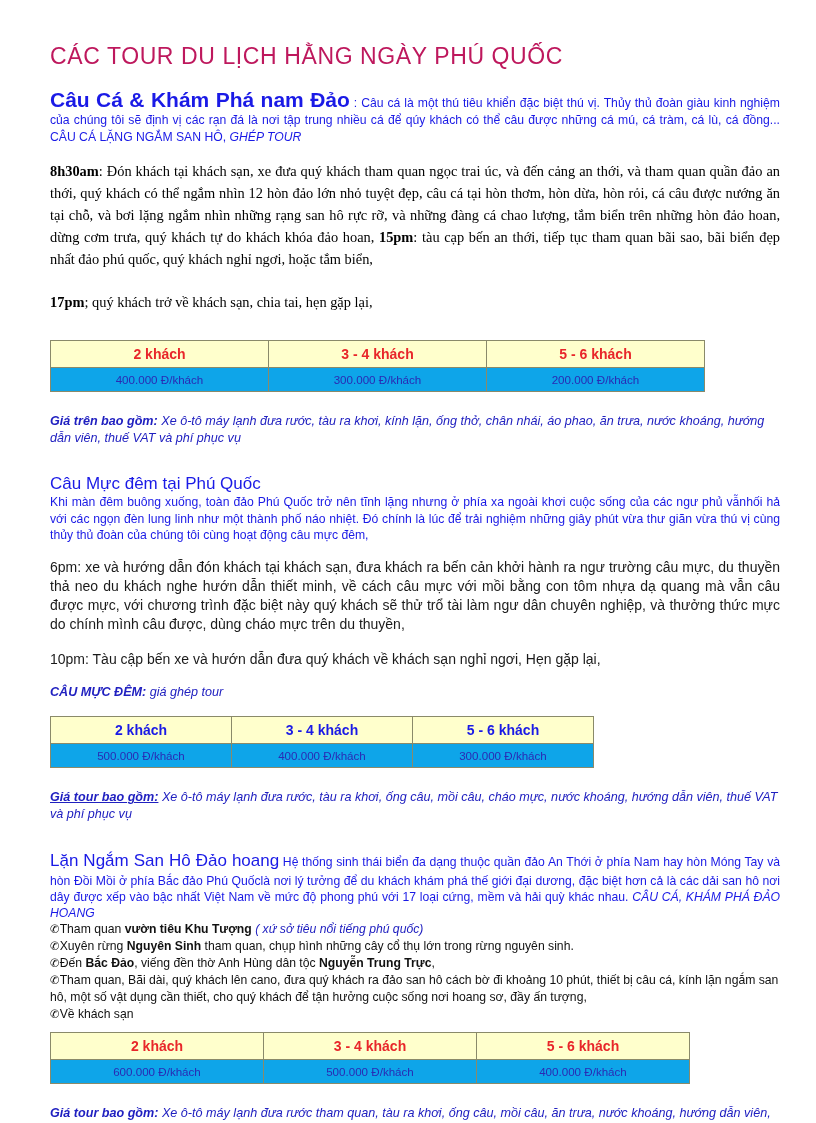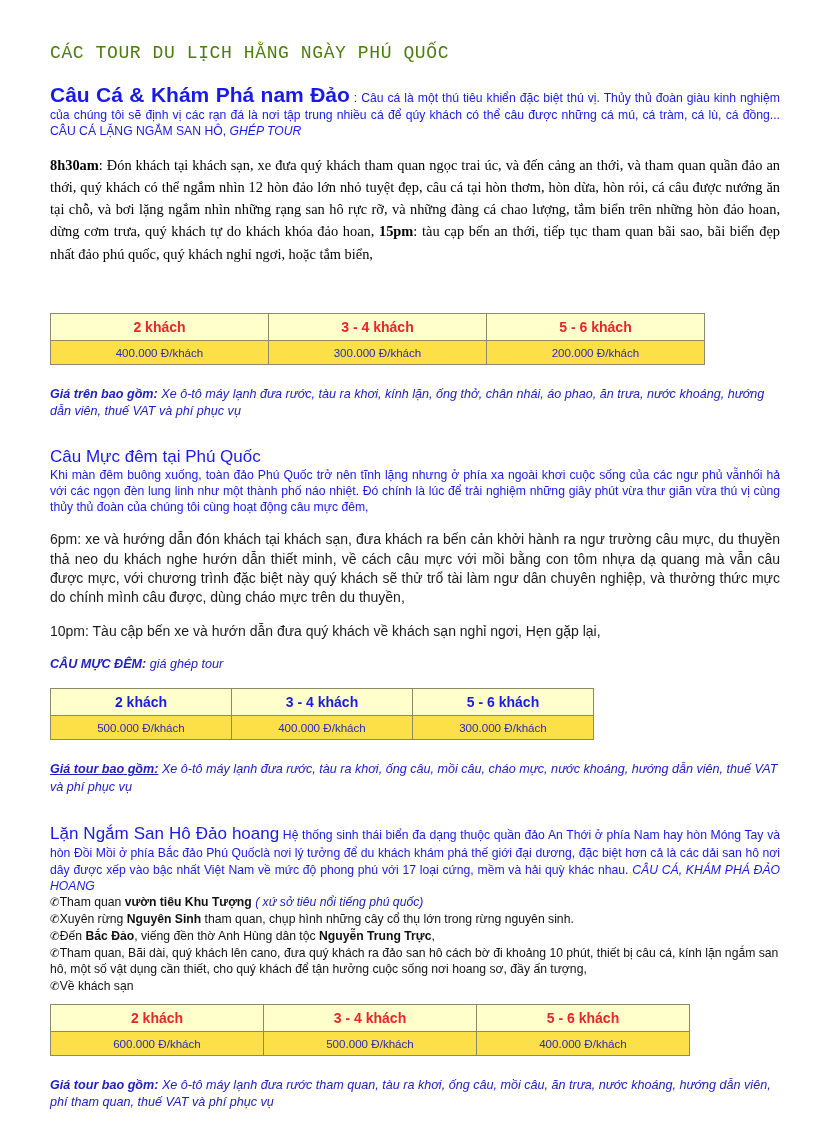--- a/index.html
+++ b/index.html
@@ -17,23 +17,23 @@
   .page {
     width: 816px;
     height: 1123px;
     box-sizing: border-box;
     padding: 44px 36px 20px 50px;
     position: relative;
   }
 
   
   .doc-title {
-    color: #4d7c0f;
-    font-family: Liberation Mono, monospace;
-    font-size: 18px;
+    color: #be185d;
+    font-family: Liberation Sans, sans-serif;
+    font-size: 23px;
     font-weight: 400;
     letter-spacing: .6px;
     margin: 0 0 19px 0;
     line-height: 1.1;
   }
   .sec-head {
     color: #1a1ae6;
     font-family: "Liberation Sans", sans-serif;
     font-size: 21px;
     font-weight: bold;
@@ -107,21 +107,21 @@
   }
   .price-table tr.head td {
     background: #ffffcc;
     font-size: 14px;
     font-weight: bold;
     height: 24px;
   }
   .price-table tr.head.red td { color: #e8262a; }
   .price-table tr.head.blue td { color: #1a1ae6; }
   .price-table tr.body td {
-    background: #fde047;
+    background: #0ea5e9;
     color: #2a2ab4;
     font-size: 11.6px;
     font-weight: normal;
   }
   .t1 { width: 640px; }
   .t1 td { width: 213px; }
   .t2 { width: 528px; }
   .t2 td { width: 176px; }
   .t3 { width: 624px; }
   .t3 td { width: 208px; }
@@ -158,20 +158,23 @@
 
   <div class="gap-m"></div>
 
   <p class="p-serif">
     <b class="hm">8h30am</b><span>: </span><span>Đón khách tại khách sạn, xe đưa quý khách tham quan ngọc trai úc, và đến cảng an thới, và tham quan quần đảo an thới, quý khách có thể ngắm nhìn 12 hòn đảo lớn nhỏ tuyệt đẹp, câu cá tại hòn thơm, hòn dừa, hòn rỏi, cá câu được nướng ăn tại chỗ, và bơi lặng ngắm nhìn những rạng san hô rực rỡ, và những đàng cá chao lượng, tắm biển trên những hòn đảo hoan, dừng cơm trưa, quý khách tự do khách khóa đảo hoan,</span>
     <b class="hm">15pm</b><span>: </span><span>tàu cạp bến an thới, tiếp tục tham quan bãi sao, bãi biển đẹp nhất đảo phú quốc, quý khách nghỉ ngơi, hoặc tắm biển,</span>
   </p>
 
   <div class="gap-l"></div>
 
+  <p class="p-serif">
+    <b class="hm">17pm</b><span>; </span><span>quý khách trở về khách sạn, chia tai, hẹn gặp lại,</span>
+  </p>
 
   <div class="gap-xl"></div>
 
   <table class="price-table t1">
     <tbody>
         <tr class="head red">
       <td>2 khách</td>
       <td>3 - 4 khách</td>
       <td>5 - 6 khách</td>
     </tr>

